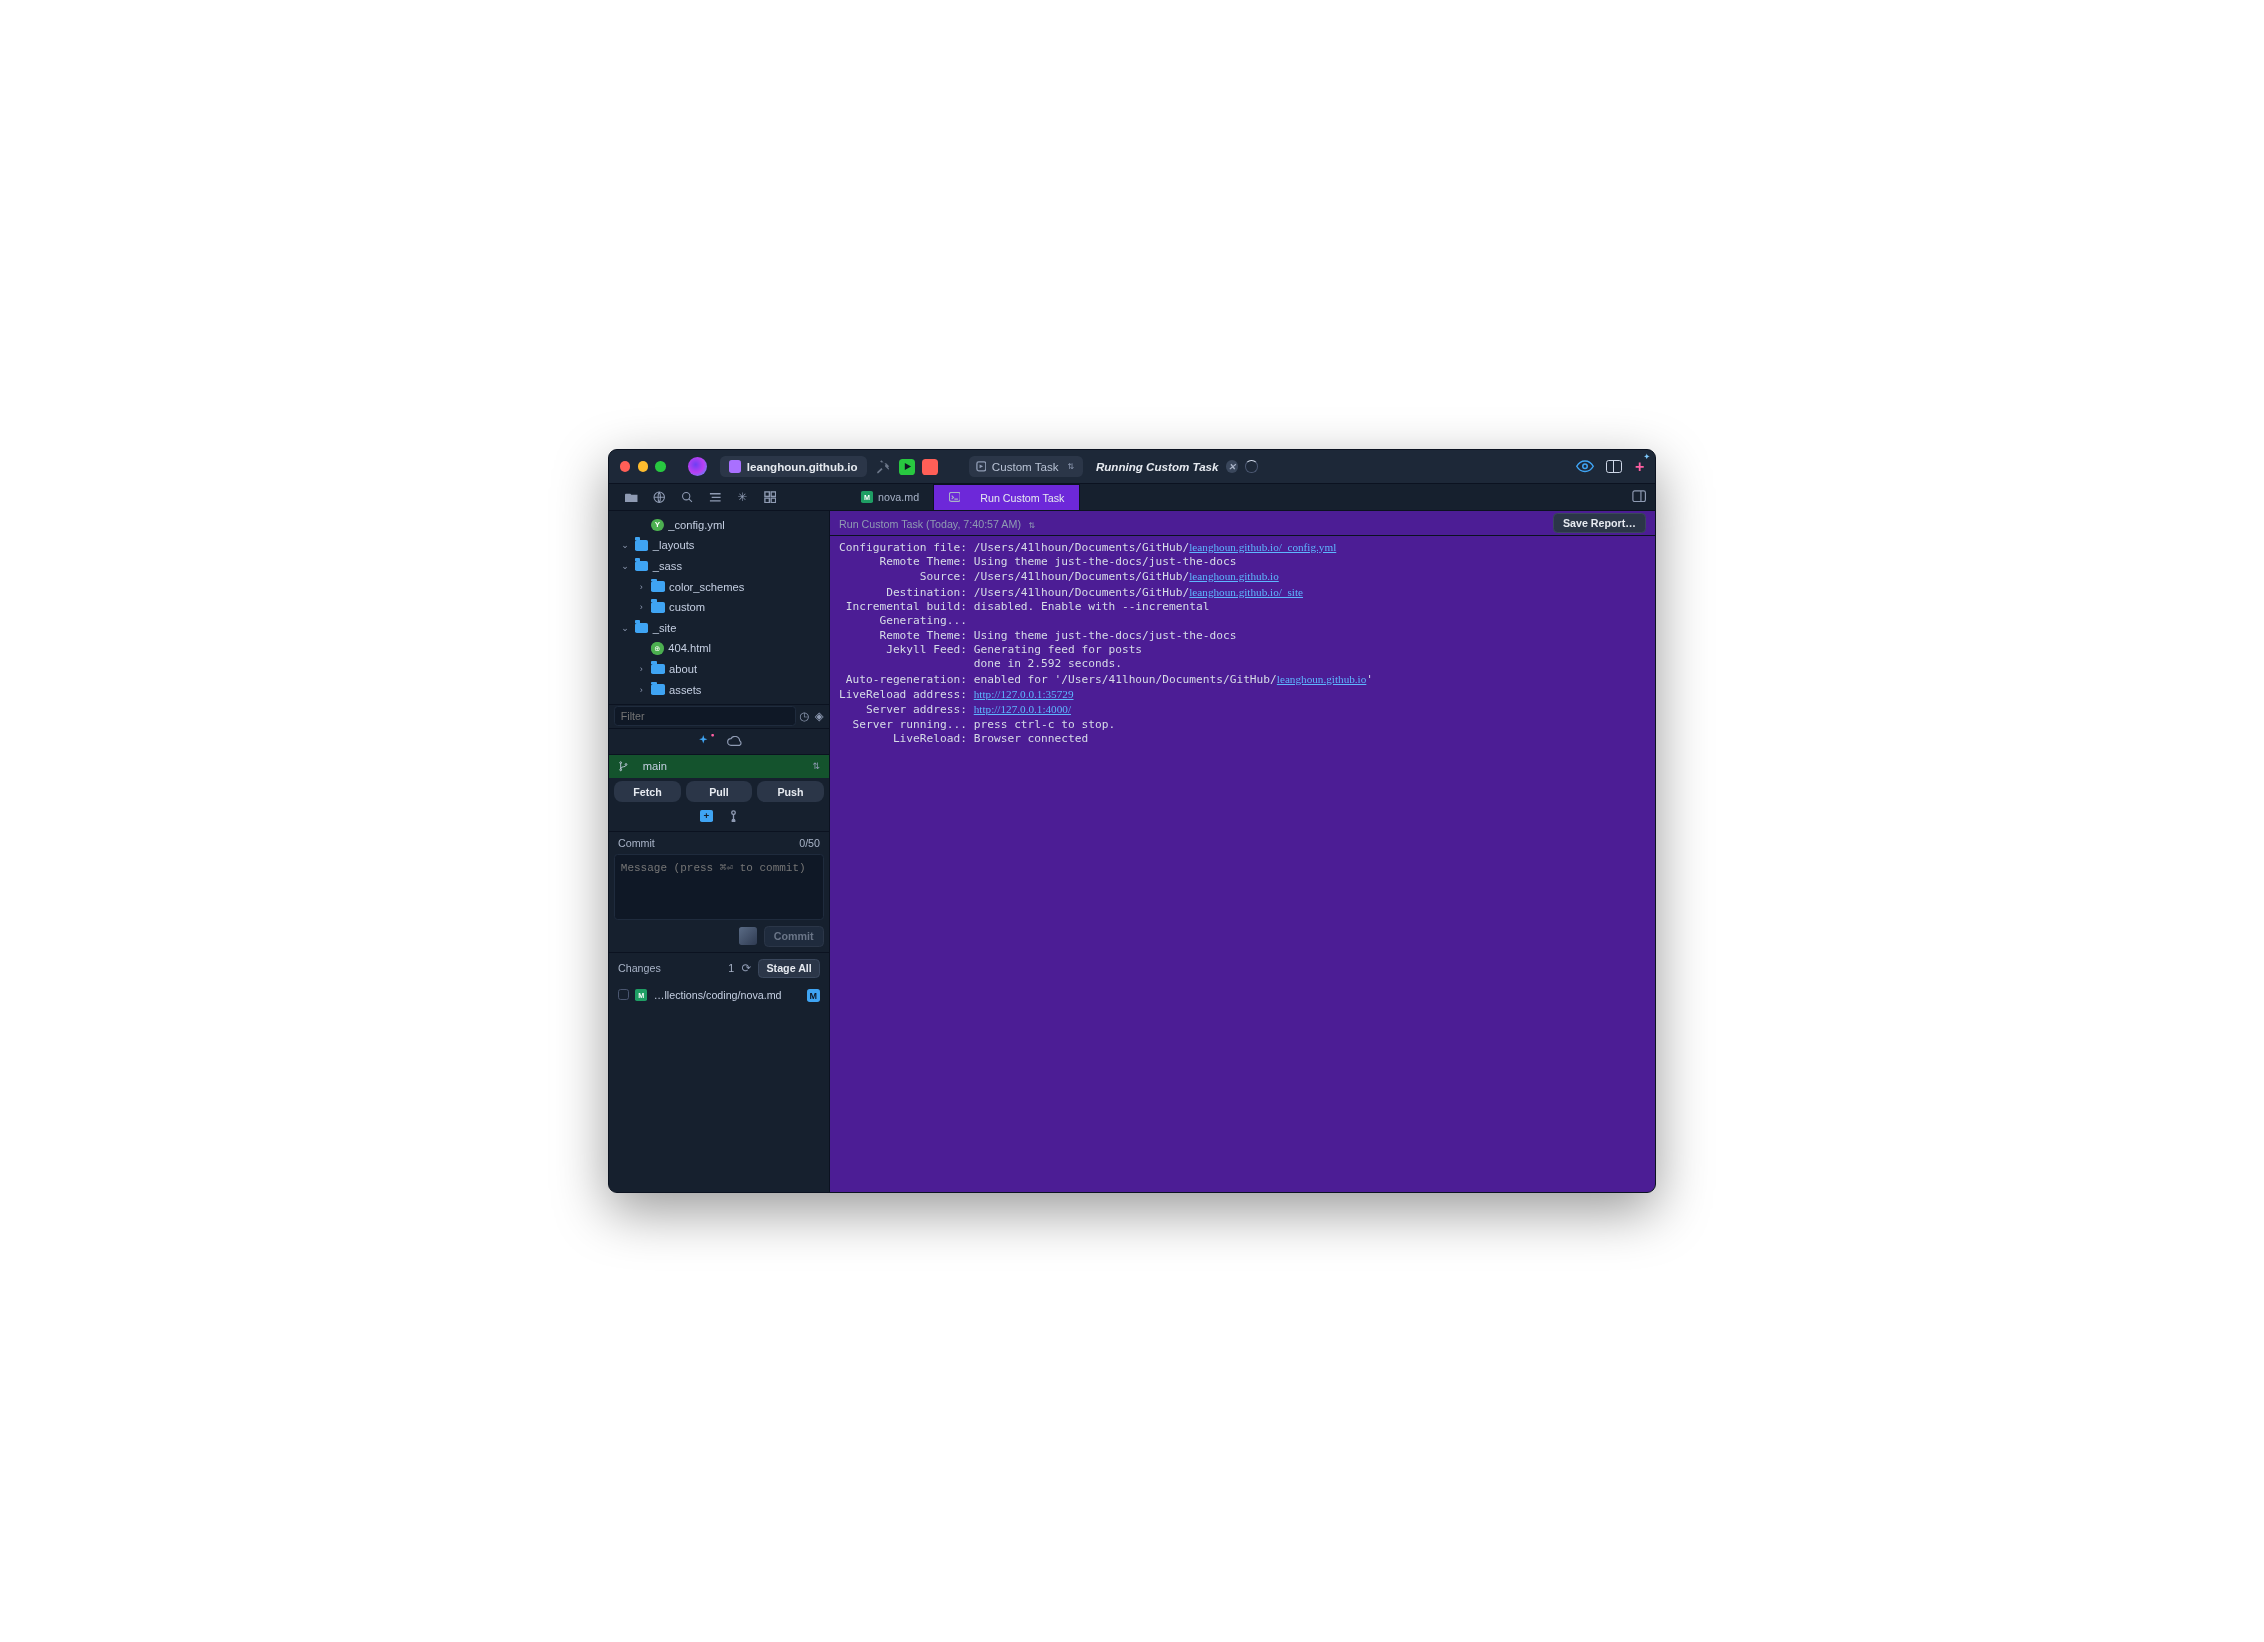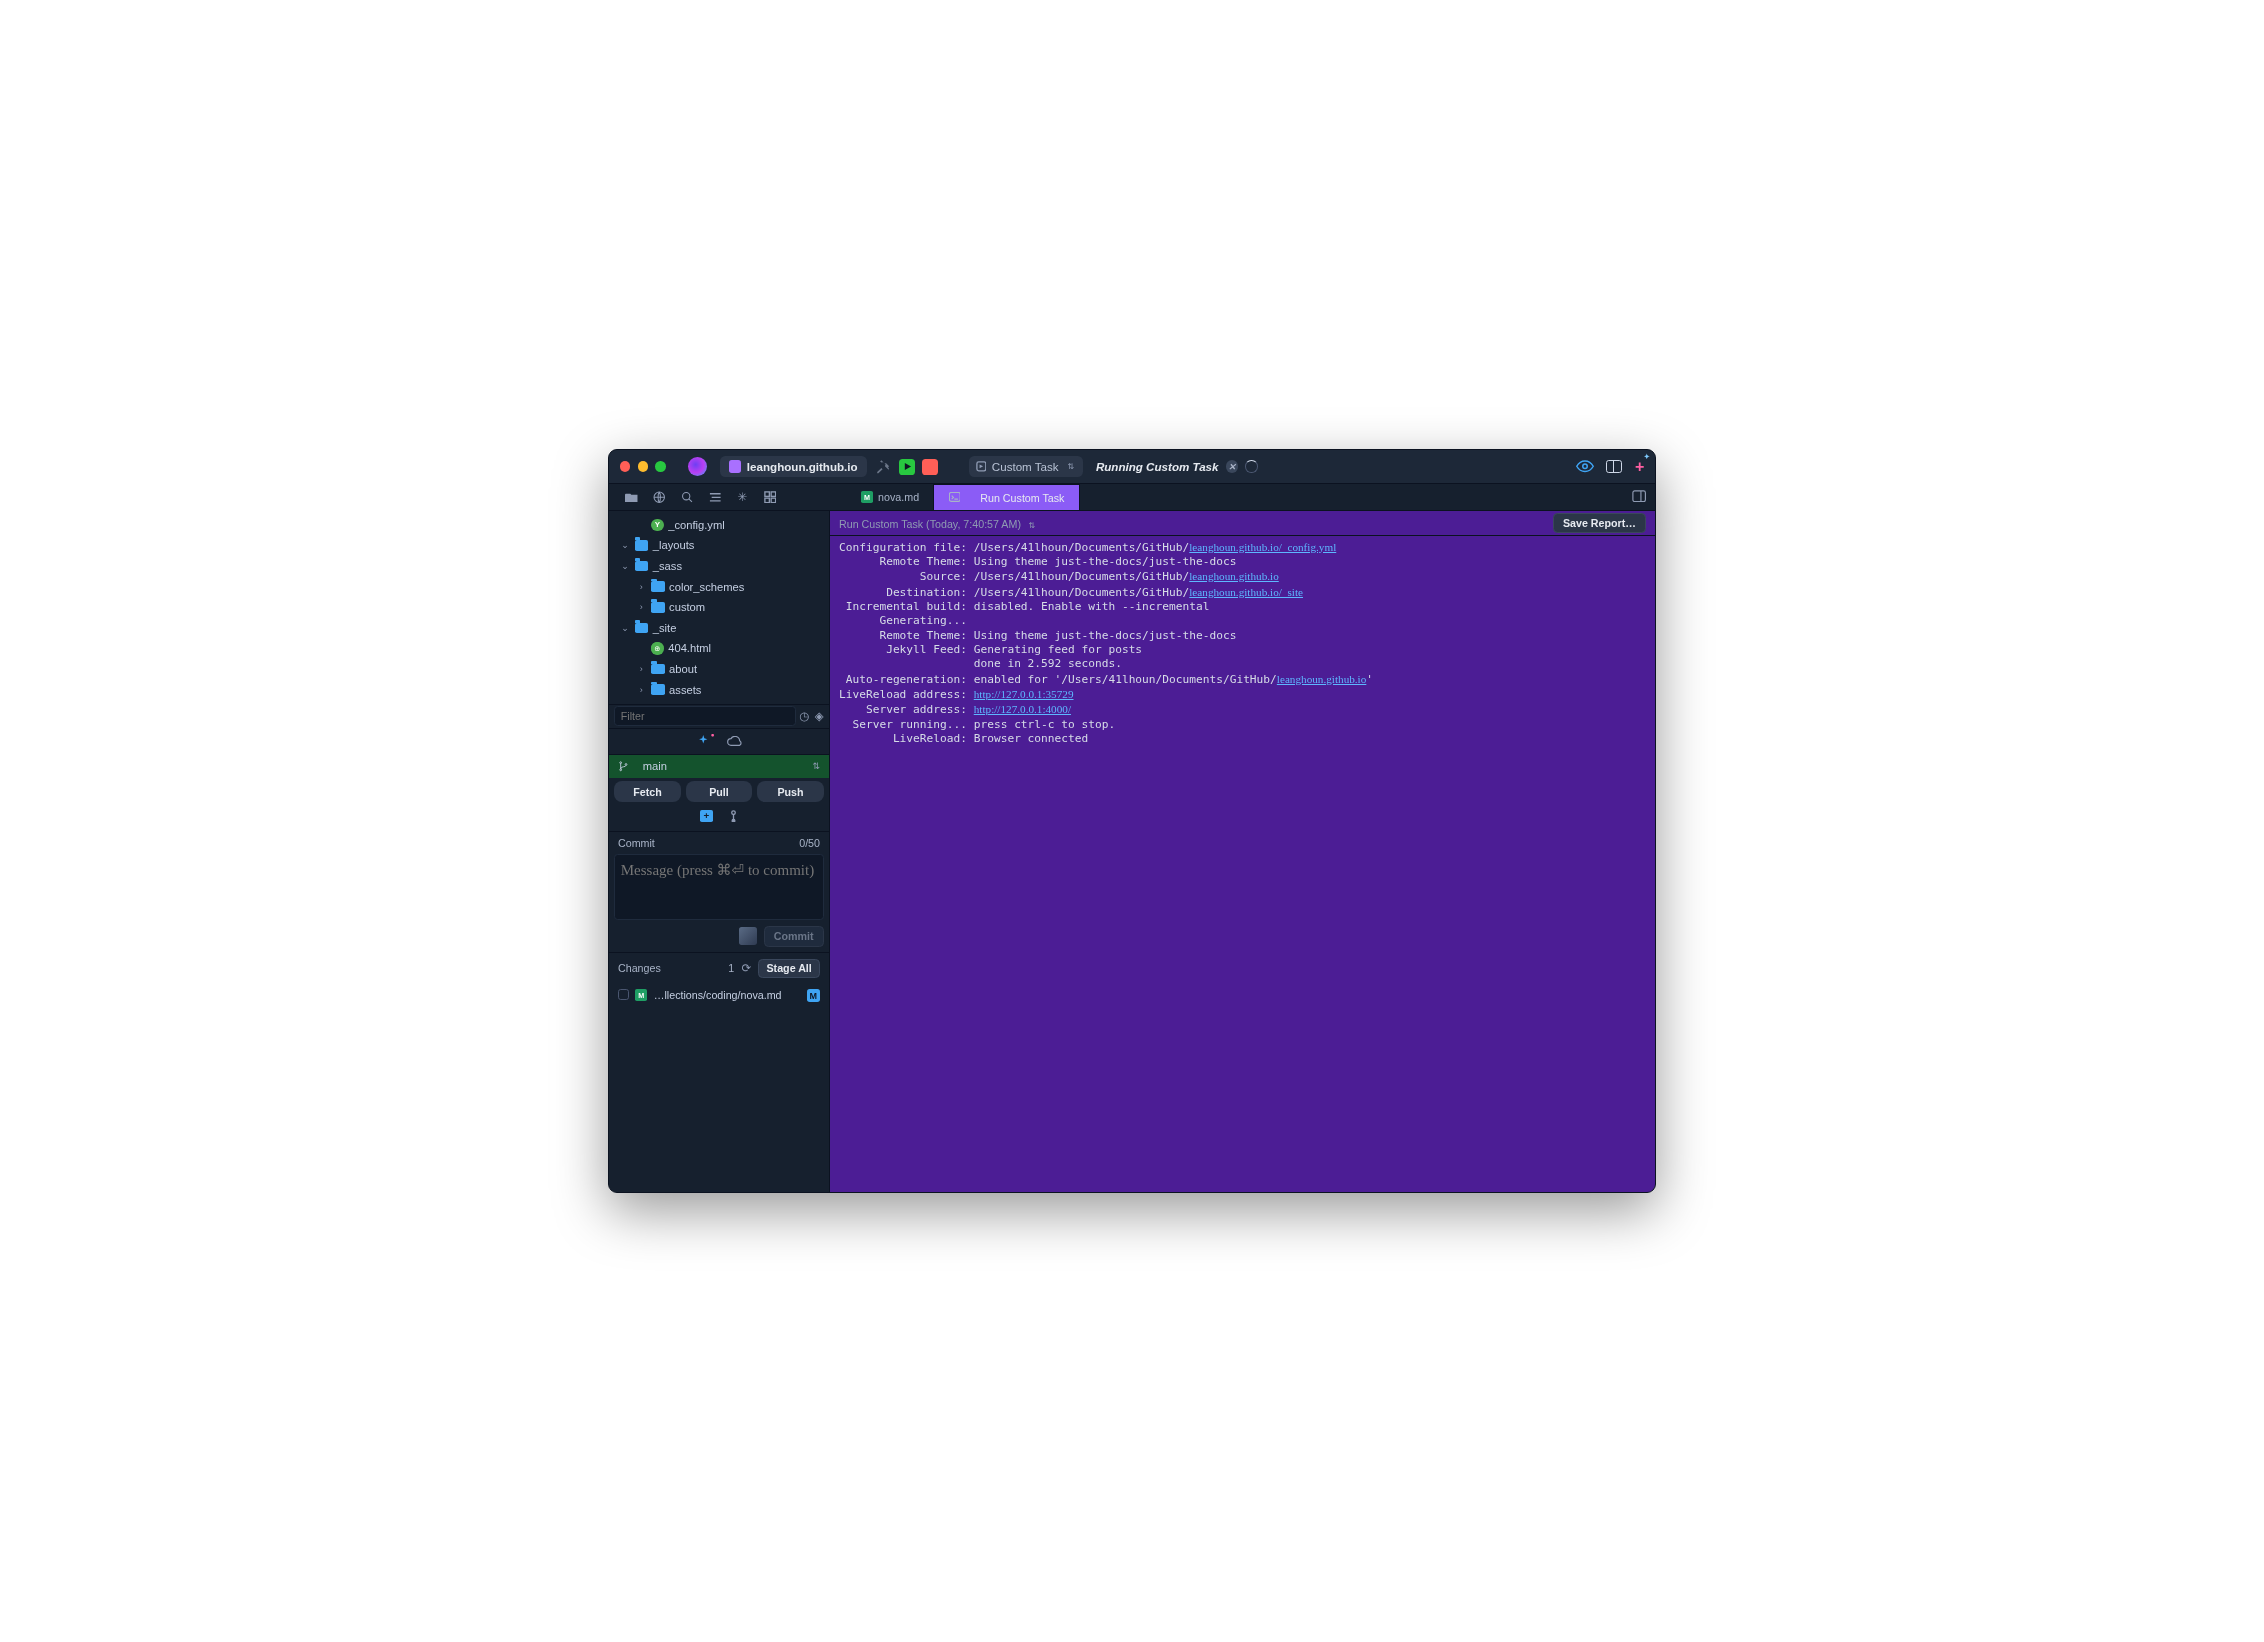--- a/index.html
+++ b/index.html
@@ -83,21 +83,21 @@
   }
   .subbar-left { display:flex; align-items:center; gap:14.3px; padding:0 16px; }
   .subbar-left svg, .subbar-left .mini-icon { color:#8f9bb3; }
   .mini-icon { width:13.4px; height:13.4px; display:flex;align-items:center;justify-content:center;font-size:11.6px; }
   .editor-tabs { display:flex; align-items:stretch; margin-left: 54px; height:100%;}
   .etab {
     display:flex;align-items:center;gap:5.4px;padding:0 14.3px;font-size:10.7px;color:#a8b3c7;
     border-right:0.9px solid #0b1220; height:100%;
   }
   .etab.inactive { background:transparent; }
-  .etab.active { background:#8b5cf6; color:#e6eaf0; border-top:0.9px solid #0b1220; position:relative;gap:20px; }
+  .etab.active { background:#6d28d9; color:#e6eaf0; border-top:0.9px solid #0b1220; position:relative;gap:20px; }
   .etab .doc-icon{width:11.6px;height:11.6px;}
   .subbar .right-split { margin-left:auto; padding:0 9px; color:#8f9bb3; }
 
   
   .main { flex:1; display:flex; min-height:0; }
 
   
   .sidebar { width:221px; background:#16202e; display:flex; flex-direction:column; border-right:0.9px solid #0b1220; }
   .tree { padding:3.6px 3.6px 3.6px 0; font-size:11.2px; color:#c5cfe2; overflow:auto; flex:0 0 auto; }
   .tree-row { display:flex; align-items:center; gap:4.5px; height:20.6px; padding-left:7.2px; }
@@ -120,21 +120,21 @@
   .branch-row{display:flex;align-items:center;gap:14px;padding:5.4px 9px;background:#14532d;color:#c5cfe2;font-size:11.2px;}
   .branch-row .updown{margin-left:auto;color:#8f9bb3;font-size:9px;}
   .git-btns{display:flex;gap:5.4px;padding:3.6px 5.4px;}
   .git-btns button{flex:1;background:#2b3648;border:none;color:#e6eaf0;font-size:10.7px;font-weight:600;padding:4.5px 0;border-radius:8px;}
   .center-icons2{display:flex;justify-content:center;gap:16px;padding:3.6px 0 5.4px;border-bottom:0.9px solid #0b1220;}
   .plus-sq{width:12.5px;height:12.5px;background:#3fa4f3;color:#16202e;font-size:9.9px;font-weight:bold;display:flex;align-items:center;justify-content:center;border-radius:1.8px;}
   .stash-i{color:#8f9bb3;font-size:12.5px;}
 
   .commit-head{display:flex;align-items:center;justify-content:space-between;padding:5.4px 9px;font-size:10.7px;color:#a8b3c7;}
   .commit-box{margin:0 5.4px;border:0.9px solid #1f2b3d;background:#0f1826;border-radius:3.6px;height:66px;}
-  .commit-box textarea{width:100%;height:100%;background:transparent;border:none;color:#8f9bb3;font-size:15px;padding:5.4px;font-family:Liberation Serif, serif;resize:none;outline:none;}
+  .commit-box textarea{width:100%;height:100%;background:transparent;border:none;color:#8f9bb3;font-size:11px;padding:5.4px;font-family:Liberation Mono, monospace;resize:none;outline:none;}
   .commit-actions{display:flex;justify-content:flex-end;align-items:center;gap:7.2px;padding:5.4px 5.4px;}
   .avatar{width:18px;height:18px;border-radius:2.7px;background:linear-gradient(135deg,#5a6b85,#2f3b52);}
   .commit-actions button{background:#1f2b3d;border:0.9px solid #2b3648;color:#6b7688;font-size:10.7px;font-weight:600;padding:3.6px 9px;border-radius:4.5px;}
 
   .changes-head{display:flex;align-items:center;padding:5.4px 9px;font-size:10.7px;color:#a8b3c7;border-top:0.9px solid #0b1220;gap:7.2px;}
   .changes-head .num{margin-left:auto;}
   .refresh-i{color:#8f9bb3;font-size:11.6px;}
   .stage-btn{background:#2b3648;border:0.9px solid #3a475c;color:#e6eaf0;font-size:10.7px;font-weight:600;padding:2.7px 7.2px;border-radius:4.5px;}
   .change-row{display:flex;align-items:flex-start;gap:6.3px;padding:5.4px 9px;font-size:10.7px;color:#c5cfe2;}
   .change-row .cb{width:10.7px;height:10.7px;border:1.3px solid #4a5670;border-radius:2.7px;}

